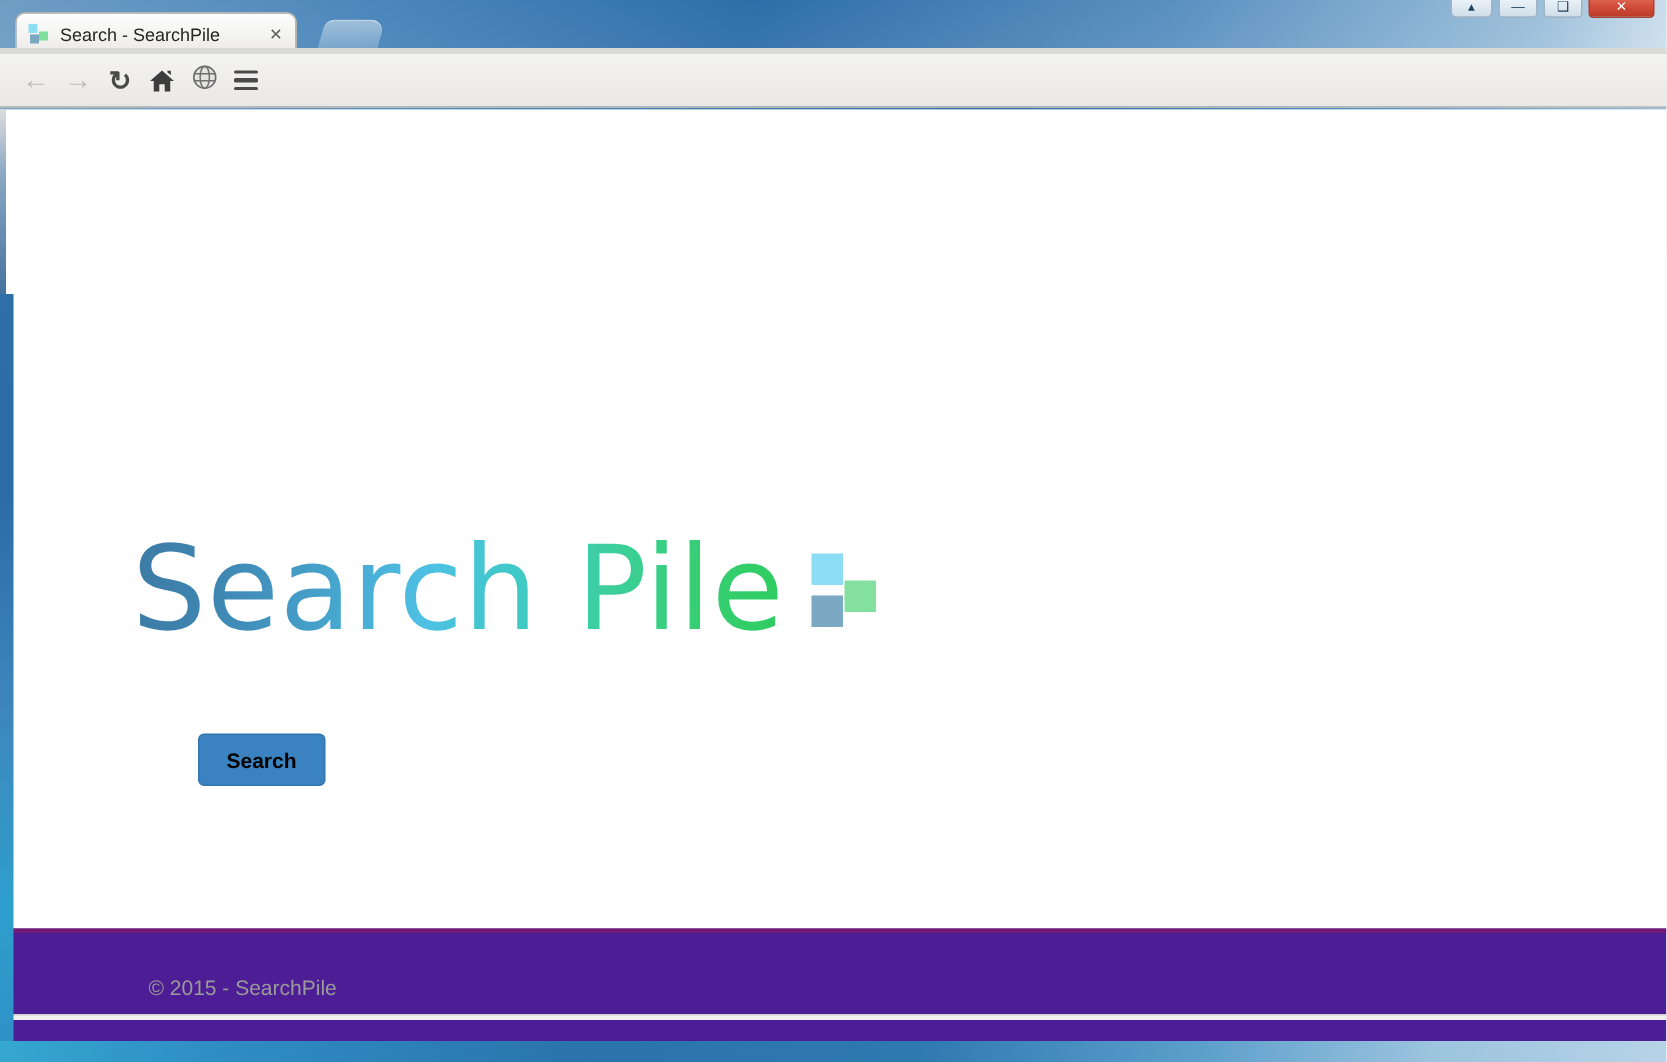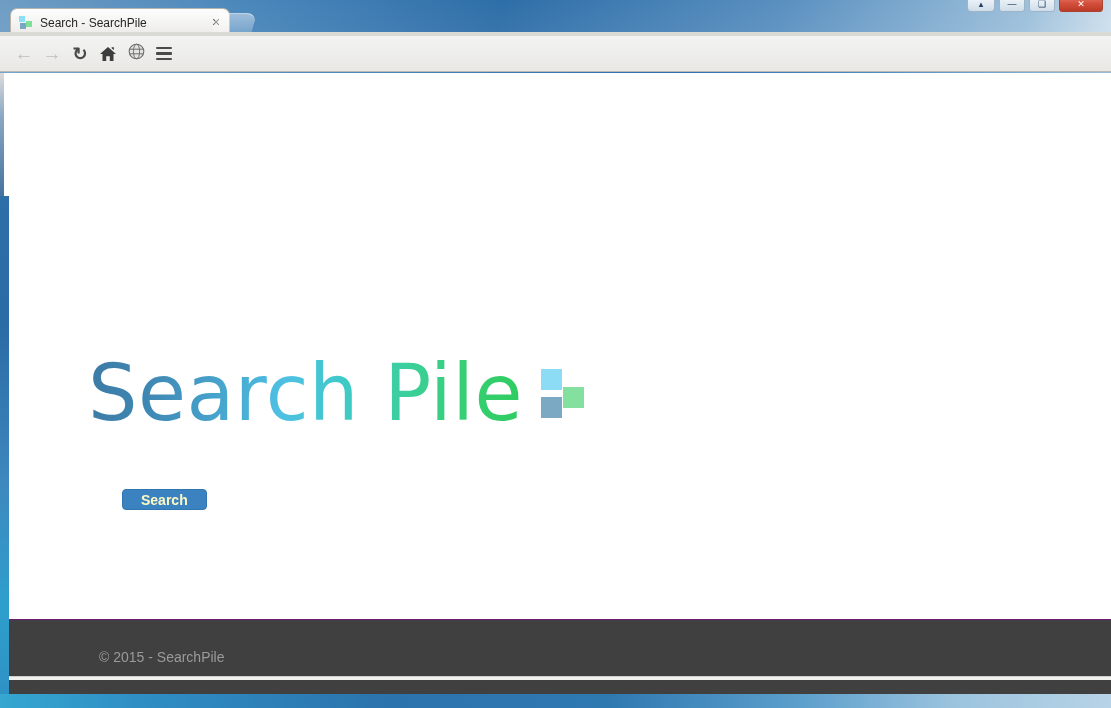--- a/index.html
+++ b/index.html
@@ -37,21 +37,21 @@
   }
   #tabstrip::after {
     content:"";
     position:absolute; left:0; right:0; bottom:0; height:4px;
     background:#d9d9d6;
   }
 
   .tab {
     position: absolute;
     left: 10px; top: 8px;
-    width: 220px; height: 28px;
+    width: 188px; height: 28px;
     background: linear-gradient(180deg,#fdfdfd 0%,#f2f2f0 60%,#eceae7 100%);
     border: 1px solid #b7b4ae;
     border-bottom: none;
     border-radius: 7px 7px 0 0;
     box-shadow: 0 -1px 0 rgba(255,255,255,0.7) inset;
     display: flex; align-items: center;
     padding: 0 6px 0 8px;
   }
   .tab .favicon { width: 14px; height: 14px; position: relative; flex: 0 0 14px; margin-right: 7px; }
   .tab .favicon i { position: absolute; display: block; }
@@ -193,37 +193,37 @@
     padding: 6px 12px;
     font-size: 14px;
     color: #555;
     background: #fff;
     font-family: "Liberation Sans", sans-serif;
     box-shadow: inset 0 1px 1px rgba(0,0,0,0.06);
     outline: none;
   }
   #search-input::placeholder { color: #999; }
   #search-button {
-    margin-left: 36px;
-    height: 21px;
+    margin-left: 46px;
+    height: 35px;
     padding: 0 18px;
     background: #3b83c0;
     border: 1px solid #3176b0;
     border-radius: 4px;
-    color: #fef9c3;
+    color: #000000;
     font-size: 14px;
     font-weight: bold;
     font-family: "Liberation Sans", sans-serif;
     cursor: pointer;
   }
 
   #footer {
     position: absolute; left: 0; bottom: 0; width: 1111px; height: 75px;
-    background: #404040;
-    border-top: 1px solid #701a75;
+    background: #4c1d95;
+    border-top: 3px solid #701a75;
     display: flex; align-items: center;
   }
   #footer .copyright {
     position: absolute; left: 99px;
     font-size: 14px; color: #9a9a9a;
     font-family: "Liberation Sans", sans-serif;
   }
   #footer .links {
     position: absolute; right: 115px;
     display: flex; gap: 44px;

